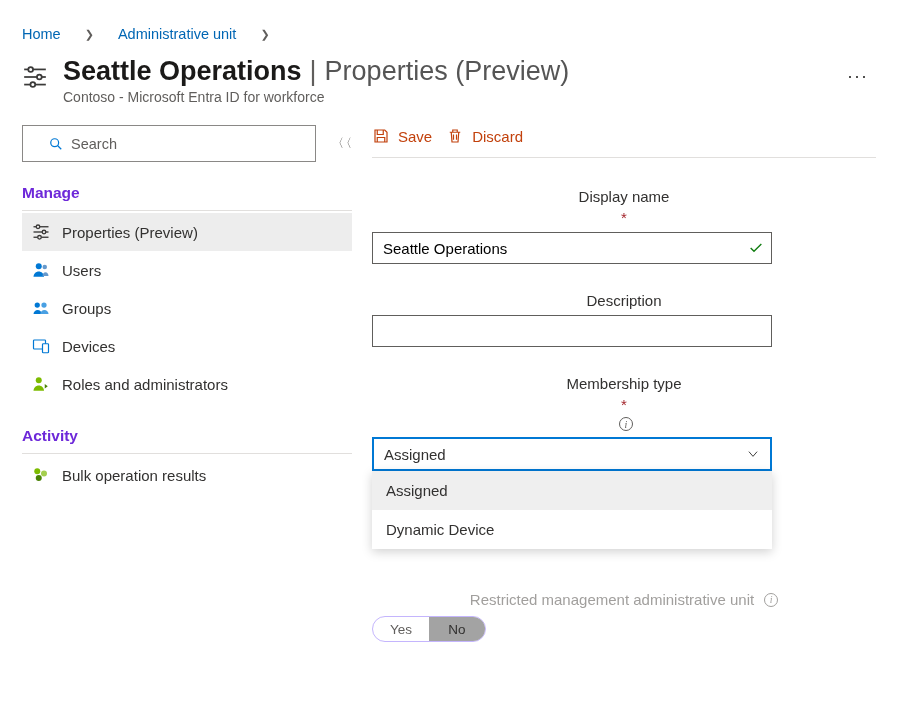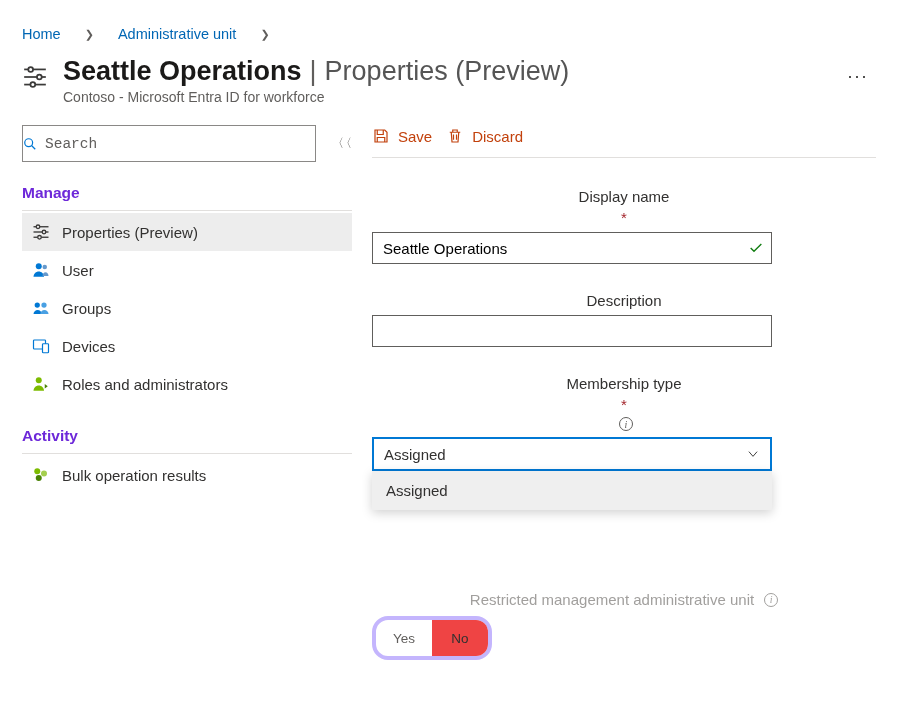--- a/index.html
+++ b/index.html
@@ -36,21 +36,21 @@
 
   
   .cols { display:flex; padding: 10px 22px 0 22px; gap: 0; }
   .sidebar { width: 330px; flex-shrink:0; }
   .content { flex:1; padding-left: 20px; position: relative; }
 
   
   .search-row { display:flex; align-items:center; gap:12px; margin-bottom:16px; }
   .search-box {
     flex:1; display:flex; align-items:center; gap:8px;
-    border:1px solid #8a8886; padding:4px 0; height:37px;font-family:Liberation Mono, monospace;
+    border:1px solid #8a8886; padding:4px 26px; height:37px;
   }
   .search-box input {
     border:none; outline:none; flex:1; font-size:14.5px; color:#323130;
     font-family: inherit;
   }
   .search-box input::placeholder { color:#605e5c; }
   .search-icon { color:#0078d4; width:14px; height:14px; }
   .collapse-caret { color:#605e5c; font-size:12px; cursor:pointer; padding:4px; letter-spacing:-4px;}
 
   
@@ -101,28 +101,28 @@
   .dropdown-item:first-child { background:#efefef; }
 
   .restricted-label {
     color:#a19f9d; font-size:15px; display:flex; align-items:center; gap:6px;
     margin-top: 120px;
     justify-content: center;
   }
 
   
   .toggle {
-    display:inline-flex; border:4px solid #c4b5fd; border-radius:16px;
-    height:44px; overflow:hidden; margin-top:8px;
+    display:inline-flex; border:1px solid #c4b5fd; border-radius:16px;
+    height:26px; overflow:hidden; margin-top:8px;
   }
   .toggle span {
     width:56px; display:flex; align-items:center; justify-content:center;
     font-size:13.5px; color:#605e5c;
   }
-  .toggle span.selected { background:#ef4444; color:#323130; }
+  .toggle span.selected { background:#a3a3a3; color:#323130; }
 </style>
 </head>
 <body>
 
 <nav class="breadcrumb">
   <a href="#">Home</a>
   <span class="sep">❯</span>
   <a href="#">Administrative unit</a>
   <span class="sep">❯</span>
 </nav>
@@ -180,21 +180,21 @@
       <span>Properties (Preview)</span>
     </div>
 
     <div class="nav-item">
       <svg class="ni-icon" viewBox="0 0 24 24">
         <circle cx="9" cy="7" r="4" fill="#0078d4"></circle>
         <path d="M2 21c0-4 3.5-7 7-7s7 3 7 7" fill="#0078d4"></path>
         <circle cx="17" cy="8" r="3" fill="#69c"></circle>
         <path d="M14 20c0-3 2-5 4-5s4 2 4 5" fill="#69c"></path>
       </svg>
-      <span>User</span>
+      <span>Users</span>
     </div>
 
     <div class="nav-item">
       <svg class="ni-icon" viewBox="0 0 24 24">
         <circle cx="7" cy="8" r="3.5" fill="#0078d4"></circle>
         <circle cx="16" cy="8" r="3.5" fill="#49a0e3"></circle>
         <path d="M2 20c0-3 2.5-5.5 5.5-5.5s5.5 2.5 5.5 5.5" fill="#0078d4"></path>
         <path d="M11 20c0-3 2.5-5.5 5.5-5.5S22 17 22 20" fill="#49a0e3"></path>
       </svg>
       <span>Groups</span>
@@ -280,20 +280,21 @@
         <span class="info-icon">i</span>
       </div>
       <div class="select-box">
         <span>Assigned</span>
         <svg class="chev" width="14" height="14" viewBox="0 0 24 24">
           <path d="M5 8l7 8 7-8" stroke="currentColor" stroke-width="1.6" fill="none"></path>
         </svg>
       </div>
       <div class="dropdown">
         <div class="dropdown-item">Assigned</div>
+        <div class="dropdown-item">Dynamic Device</div>
       </div>
     </div>
 
     
     <div class="restricted-label">
       <span>Restricted management administrative unit</span>
       <span class="info-icon" style="border-color:#a19f9d;color:#a19f9d">i</span>
     </div>
     <div class="toggle">
       <span>Yes</span>

